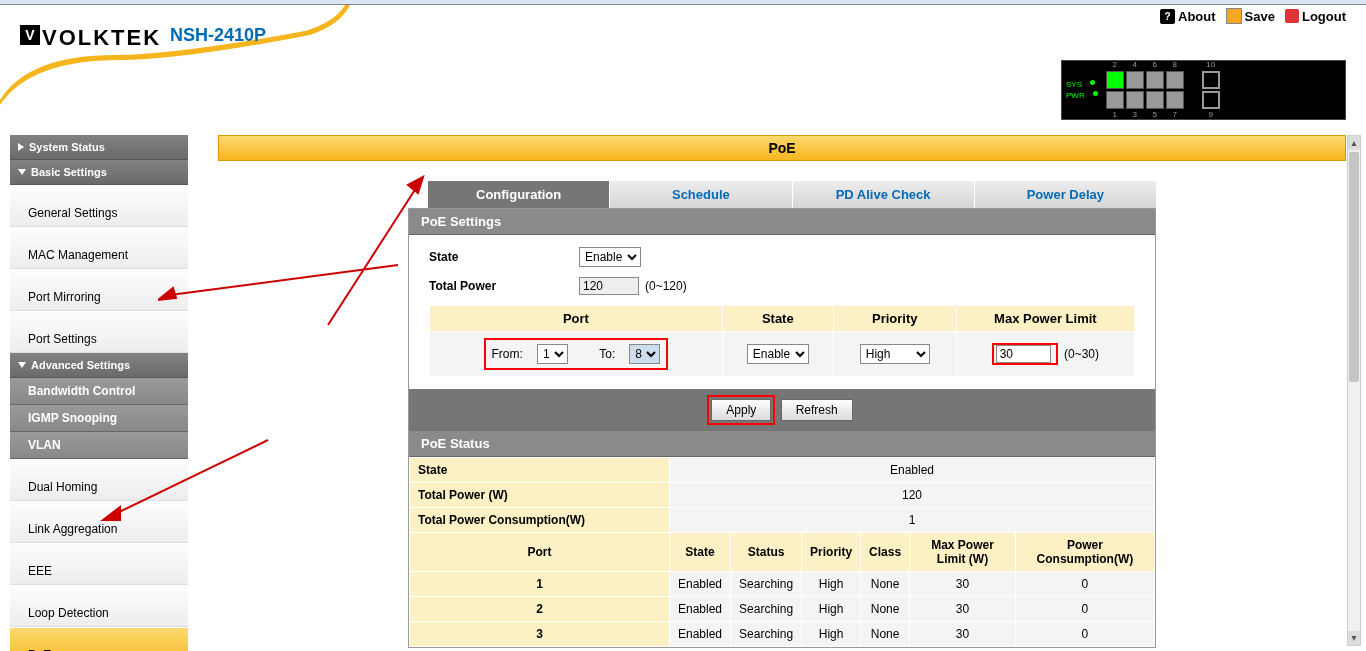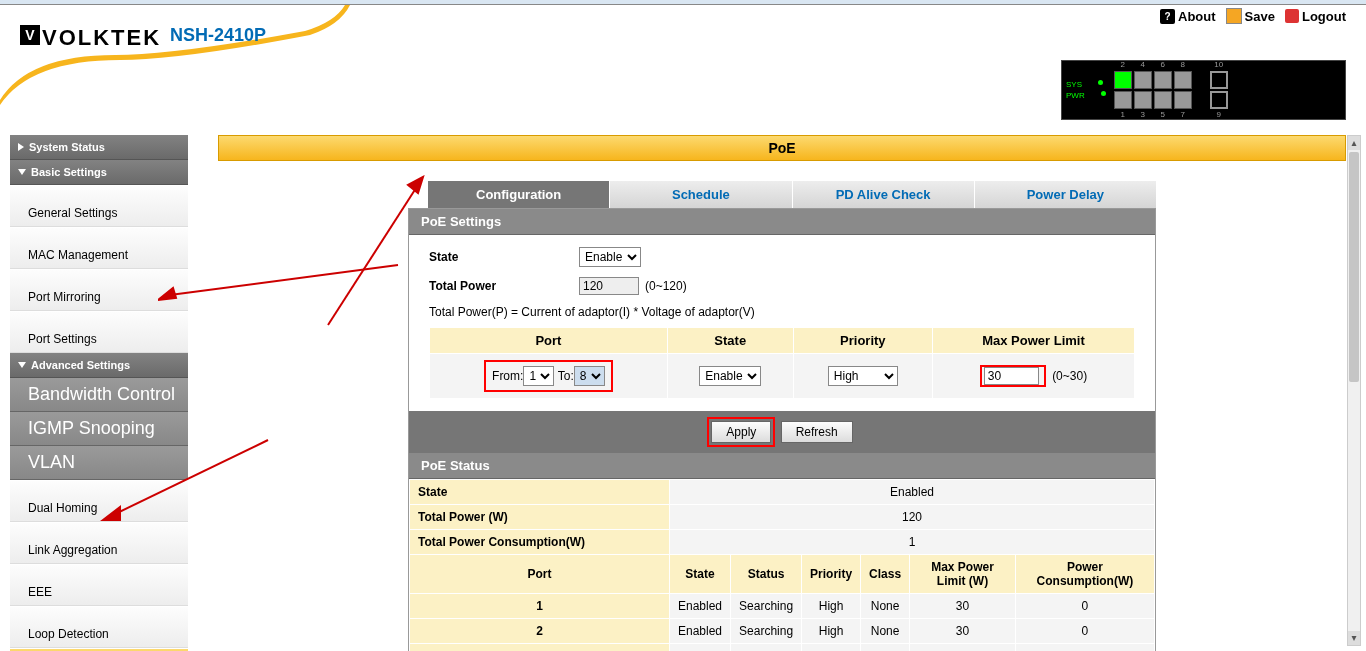--- a/index.html
+++ b/index.html
@@ -11,37 +11,37 @@
   .brand-icon { position:absolute; left:20px; top:20px; width:20px; height:20px; background:#000; display:flex; align-items:center; justify-content:center;}
   .brand-icon-v { color:#fff; font-weight:bold; font-size:14px;}
   .model { position:absolute; left:170px; top:20px; font-size:18px; font-weight:bold; color:#026bb5; }
   .top-links { position:absolute; right:20px; top:3px; font-size:13px; font-weight:bold; display:flex; gap:10px; align-items:center;}
   .top-links span { display:flex; align-items:center; gap:3px; cursor:pointer;}
   .icon-sq { width:15px; height:15px; background:#000; color:#fff; display:inline-flex; align-items:center; justify-content:center; font-size:10px; border-radius:2px;}
   .icon-save { width:16px; height:16px; background:#f5a623; border:1px solid #888; display:inline-block;}
   .icon-logout { width:14px; height:14px; background:#d33; display:inline-block; border-radius:2px;}
   .port-diagram { position:absolute; right:20px; top:55px; width:285px; height:60px; background:#000; border:1px solid #444; padding:4px; display:flex; align-items:center;}
   .port-diagram .leds { display:flex; flex-direction:column; gap:2px; color:#0f0; font-size:8px; margin-right:8px;}
-  .port-diagram .led-row { display:flex; align-items:flex-start; gap:16px;}
+  .port-diagram .led-row { display:flex; align-items:flex-start; gap:8px;}
   .port-diagram .dot { width:5px; height:5px; border-radius:50%; background:#0f0; display:inline-block;}
   .port-grid { display:flex; gap:2px; align-items:center;}
   .port-block { width:18px; height:18px; background:#999; border:1px solid #555;}
   .port-col { display:flex; flex-direction:column; gap:2px; align-items:center;}
   .port-num { color:#999; font-size:8px; line-height:1;}
   .port-block.on { background:#0f0; }
   .uplink-col { margin-left:18px; display:flex; flex-direction:column; gap:2px; align-items:center;}
   .uplink { width:18px; height:18px; border:2px solid #999; background:#000;}
   
   .layout { display:flex; align-items:flex-start; min-height:calc(100vh - 135px); padding-left:10px; }
   .sidebar { width:178px; flex-shrink:0; }
   .menu-header { background:linear-gradient(#828282,#6a6a6a); color:#fff; font-weight:bold; padding:6px 8px; font-size:11px; display:flex; align-items:center; gap:5px; border-bottom:1px solid #555; cursor:pointer;}
   .arrow-right { width:0; height:0; border-top:4px solid transparent; border-bottom:4px solid transparent; border-left:6px solid #fff; }
   .arrow-down-w { width:0; height:0; border-left:4px solid transparent; border-right:4px solid transparent; border-top:6px solid #fff; }
   .menu-item { background:linear-gradient(#fdfdfd,#ededed); padding:20px 8px 6px 18px; font-size:12px; border-top:1px solid #fff; border-bottom:1px solid #ddd; cursor:pointer;}
-  .menu-sub { background:linear-gradient(#9a9a9a,#888); color:#fff; font-weight:normal; padding:6px 8px 6px 18px; font-size:18px; border-bottom:1px solid #666; cursor:pointer;}
+  .menu-sub { background:linear-gradient(#9a9a9a,#888); color:#fff; font-weight:bold; padding:6px 8px 6px 18px; font-size:12px; border-bottom:1px solid #666; cursor:pointer;}
   .menu-item.active { background:linear-gradient(#fcd96f,#f7b51d); font-weight:bold;}
   
   .content-wrap { flex:1; padding:0 20px 0 30px; position:relative;}
   .page-title-bar { background:linear-gradient(#fcd96f,#f7b51d); color:#fff; font-weight:bold; text-align:center; padding:4px; font-size:14px; border:1px solid #d89b00; color:#000;}
   
   .tab-row { display:flex; margin-top:20px; }
   .tab { flex:1; text-align:center; padding:6px 4px; font-weight:bold; font-size:13px; cursor:pointer;}
   .tab.inactive { background:linear-gradient(#ededed,#d5d5d5); color:#026bb5; border-left:1px solid #fff;}
   .tab.spacer { flex:0 0 20px; background:transparent;}
   .tab.active { background:#767676; color:#fff; }
@@ -54,21 +54,21 @@
   .form-label { width:150px; font-weight:bold; font-size:12px;}
   .form-row select, .form-row input[type=text] { border:1px solid #888; padding:1px 3px; font-size:12px; background:#eee;}
   .form-row input[type=text]{ background:#eee; width:60px;}
   .hint { margin-left:6px; font-size:12px;}
   .formula { font-size:12px; margin-bottom:8px;}
   
   .config-table { width:100%; border-collapse:collapse; margin-top:5px;}
   .config-table th { background:#fcf1c5; font-weight:bold; padding:5px; border:1px solid #fff; font-size:13px;}
   .config-table td { background:#fcf1c5; padding:6px; text-align:center; border:1px solid #fff;}
   .config-table .alt td { background:#f4f4f4;}
-  .port-range { border:2px solid #f00; padding:4px 6px; display:inline-flex; align-items:center; gap:0;}
+  .port-range { border:2px solid #f00; padding:4px 6px; display:inline-flex; align-items:center; gap:14px;}
   .max-power-box { border:2px solid #f00; padding:2px;}
   input.small { width:55px; border:1px solid #888; padding:1px 3px; font-size:12px; background:#fff;}
   select.sm { border:1px solid #888; padding:1px; font-size:12px; background:#fff;}
   
   .btn-row { text-align:center; padding:10px; background:#767676;}
   .btn { display:inline-block; padding:3px 14px; background:linear-gradient(#fdfdfd,#dcdcdc); border:1px solid #666; font-size:12px; cursor:pointer; margin:0 3px;}
   .btn.highlighted { outline:2px solid #f00; outline-offset:2px;}
   
   .status-table { width:100%; border-collapse:collapse; margin-top:0;}
   .status-table td, .status-table th { padding:5px 8px; font-size:12px; border:1px solid #fff;}
@@ -215,21 +215,20 @@
       <div class="section-body">
         <div class="form-row">
           <div class="form-label">State</div>
           <select class="sm"><option>Enable</option></select>
         </div>
         <div class="form-row">
           <div class="form-label">Total Power</div>
           <input type="text" value="120" style="">
           <span class="hint">(0~120)</span>
         </div>
-        <div class="formula">Total Power(P) = Current of adaptor(I) * Voltage of adaptor(V)</div>
 
         <table class="config-table">
           <tbody>
                 <tr>
             <th>Port</th>
             <th>State</th>
             <th>Priority</th>
             <th>Max Power Limit</th>
           </tr>
           <tr class="alt">

